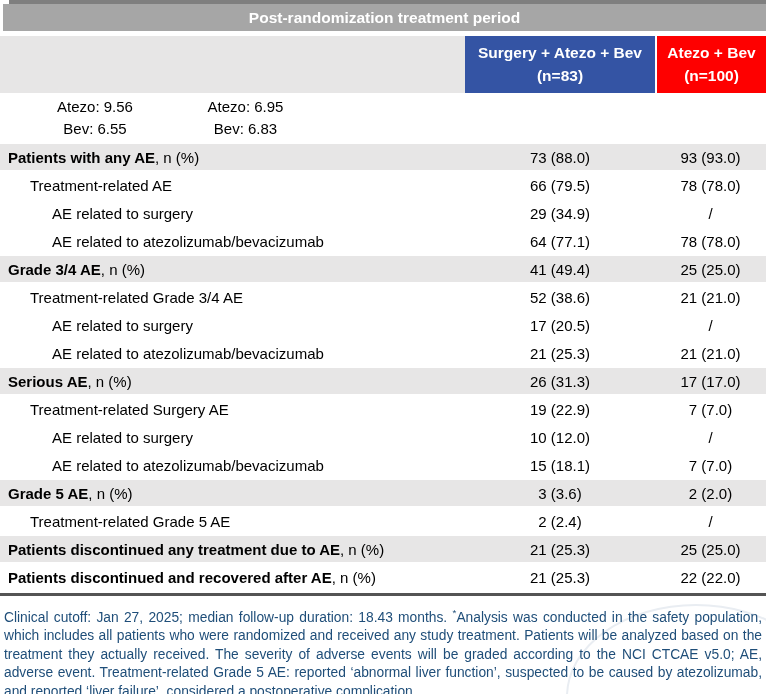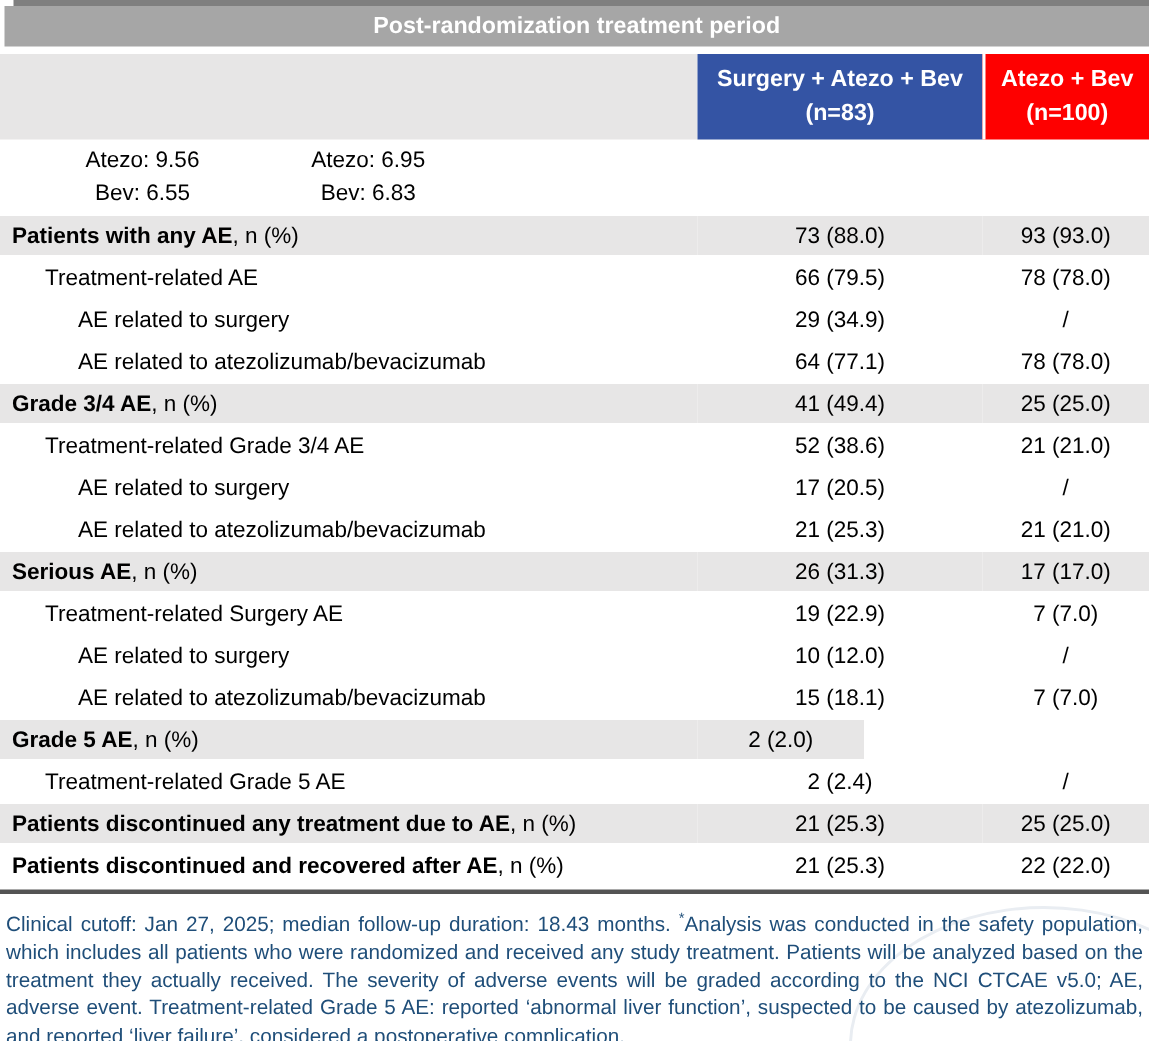--- a/index.html
+++ b/index.html
@@ -192,20 +192,21 @@
         </div>
       <div class="cell v1">15 (18.1)</div>
       <div class="cell v2">7 (7.0)</div>
     </div>
 
     <div class="row shaded">
       <div class="cell label ind0">
           <span class="b">Grade 5 AE</span>
           <span>, n (%)</span>
         </div>
+      <div class="cell v1">3 (3.6)</div>
       <div class="cell v2">2 (2.0)</div>
     </div>
 
     <div class="row">
       <div class="cell label ind1">
           <span class="b"></span>
           <span>Treatment-related Grade 5 AE</span>
         </div>
       <div class="cell v1">2 (2.4)</div>
       <div class="cell v2">/</div>

